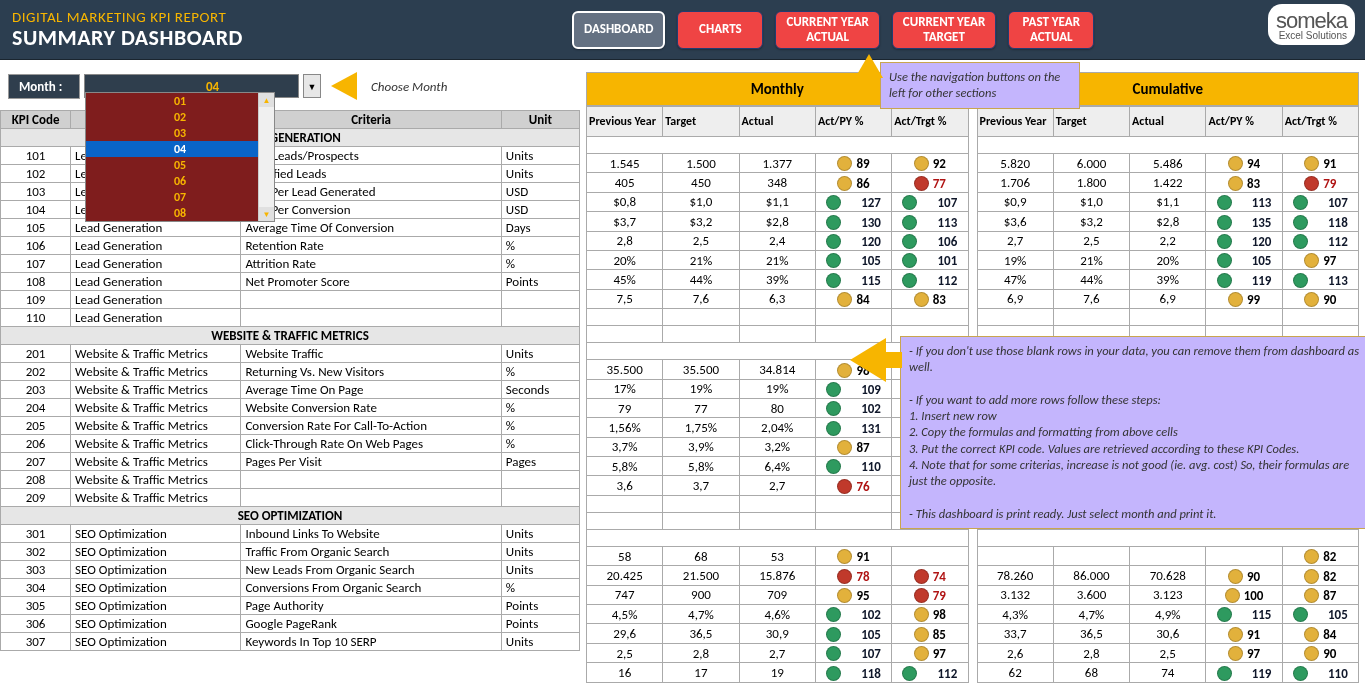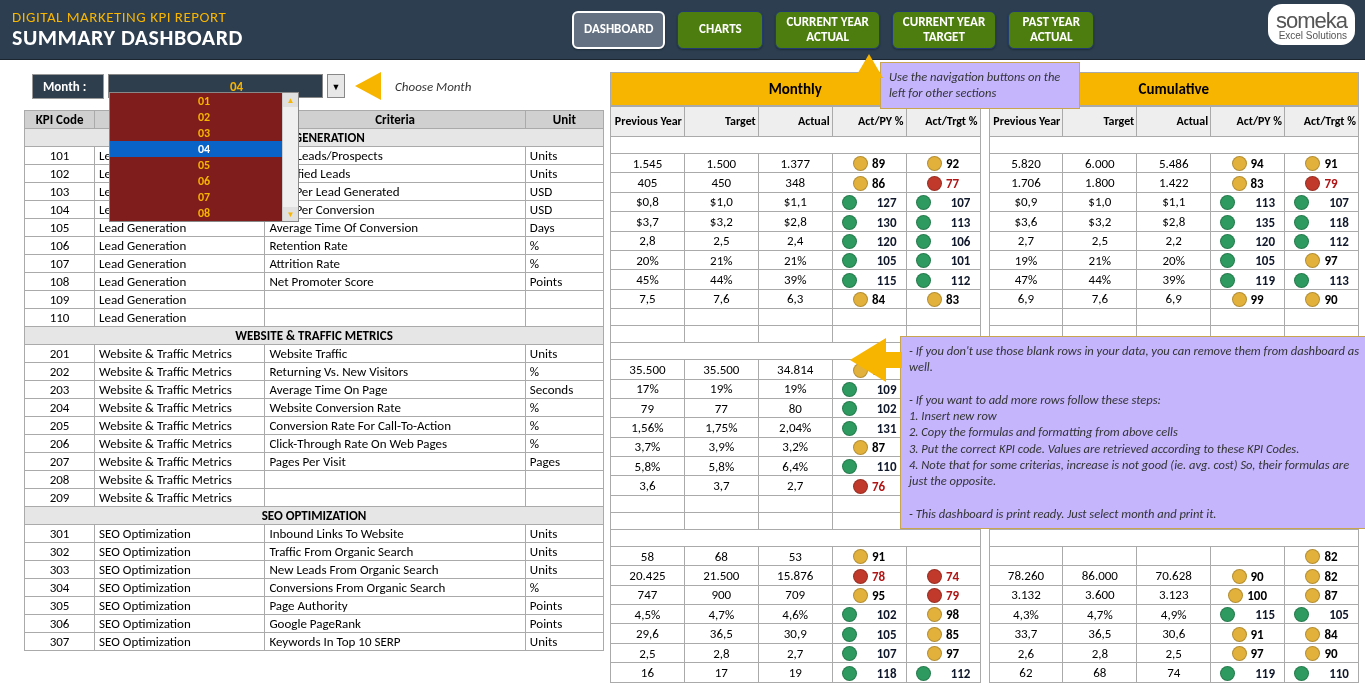--- a/index.html
+++ b/index.html
@@ -2,28 +2,28 @@
 <html><head>
 <meta charset="utf-8">
 <style>
   *{box-sizing:border-box;margin:0;padding:0;}
   body{font-family:Calibri,Arial,sans-serif;font-size:13px;background:#fff;color:#000;}
   .header{background:#2c3e50;height:60px;display:flex;align-items:center;padding:0 12px;border-bottom:1px solid #1a252f;position:relative;}
   .title-block{flex:0 0 560px;color:#fff;}
   .title-top{color:#f7b500;font-weight:normal;font-size:15px;letter-spacing:0.5px;}
   .title-sub{color:#fff;font-weight:bold;font-size:22px;letter-spacing:0.5px;margin-top:-2px;}
   .nav{display:flex;gap:12px;flex:1;}
-  .nav-btn{background:#4d7c0f;color:#fff;border:1px solid #223c72;border-radius:6px;font-weight:bold;text-align:center;font-size:13px;padding:4px 10px;height:38px;display:flex;align-items:center;justify-content:center;line-height:1.1;min-width:86px;white-space:pre-line;cursor:pointer;box-shadow:0 1px 2px rgba(0,0,0,0.3);}
+  .nav-btn{background:#ef4444;color:#fff;border:1px solid #223c72;border-radius:6px;font-weight:bold;text-align:center;font-size:13px;padding:4px 10px;height:38px;display:flex;align-items:center;justify-content:center;line-height:1.1;min-width:86px;white-space:pre-line;cursor:pointer;box-shadow:0 1px 2px rgba(0,0,0,0.3);}
   .nav-btn.active{background:#647182;border:2px solid #fff;}
   .logo{position:absolute;right:10px;top:4px;background:#fff;border-radius:14px;padding:4px 8px;font-family:Verdana,sans-serif;text-align:right;}
   .logo-main{font-size:22px;color:#555;letter-spacing:-1px;font-weight:normal;}
   .logo-sub{font-size:10px;color:#555;margin-top:-4px;}
 
   .container{display:flex;position:relative;}
-  .left{flex:0 0 580px;position:relative;margin-left:24px;}
+  .left{flex:0 0 580px;position:relative;}
   .right{flex:1;}
 
   .month-row{display:flex;align-items:center;gap:4px;margin:12px 0 0 8px;position:relative;}
   .month-label{background:#2f3e4d;color:#fff;font-weight:bold;padding:4px 10px;border:1px solid #999;width:72px;}
   .month-val{background:#2f3e4d;color:#f7b500;font-weight:bold;text-align:center;border:1px solid #888;width:215px;height:24px;display:flex;align-items:center;justify-content:center;position:relative;padding-left:42px;}
   .dd-arrow{background:#e7e7e7;border:1px solid #888;width:18px;height:24px;display:flex;align-items:center;justify-content:center;font-size:9px;cursor:pointer;}
   .arrow-icon-r{width:0;height:0;border-top:14px solid transparent;border-bottom:14px solid transparent;border-right:26px solid #f7b500;margin-left:6px;}
   .choose{font-style:italic;color:#333;margin-left:10px;}
 
   .dd-list{position:absolute;top:17px;left:0;width:190px;background:#7f1d1d;border:1px solid #888;z-index:5;}
@@ -36,21 +36,21 @@
   td,th{border:1px solid #aaa;padding:1px 4px;height:17px;font-size:13px;overflow:hidden;white-space:nowrap;}
   .hdr-row td{background:#d0d0d0;font-weight:bold;text-align:center;}
   .sec-row td{background:#e6e6e6;font-weight:bold;text-align:center;}
   .code{text-align:center;}
   .unit{text-align:left;}
 
   .right-inner{padding:0 6px 0 6px;}
   .super-row{display:flex;gap:8px;}
   .block{flex:1;}
   .block-title{background:#f7b500;border:1px solid #aaa;font-weight:bold;text-align:left;height:34px;display:flex;align-items:center;justify-content:center;font-size:15px;}
-  .cols-row td{background:#eee;font-weight:bold;text-align:right;font-size:12px;line-height:1.05;padding:2px 2px;height:30px;white-space:normal;}
+  .cols-row td{background:#eee;font-weight:bold;text-align:left;font-size:12px;line-height:1.05;padding:2px 2px;height:30px;white-space:normal;}
   .data-row td{text-align:center;font-size:13px;}
   .dot{display:inline-block;width:15px;height:15px;border-radius:50%;vertical-align:middle;border:1px solid rgba(0,0,0,0.2);}
   .dot.g{background:#2e9a5f;}
   .dot.y{background:#e2b13c;}
   .dot.r{background:#c0392b;}
   .pct{display:inline-block;vertical-align:middle;font-weight:bold;margin-left:4px;}
   .pct.g{color:#0f172a;margin-left:20px;}
   .pct.y{color:#000;}
   .pct.r{color:#b01414;}
 

